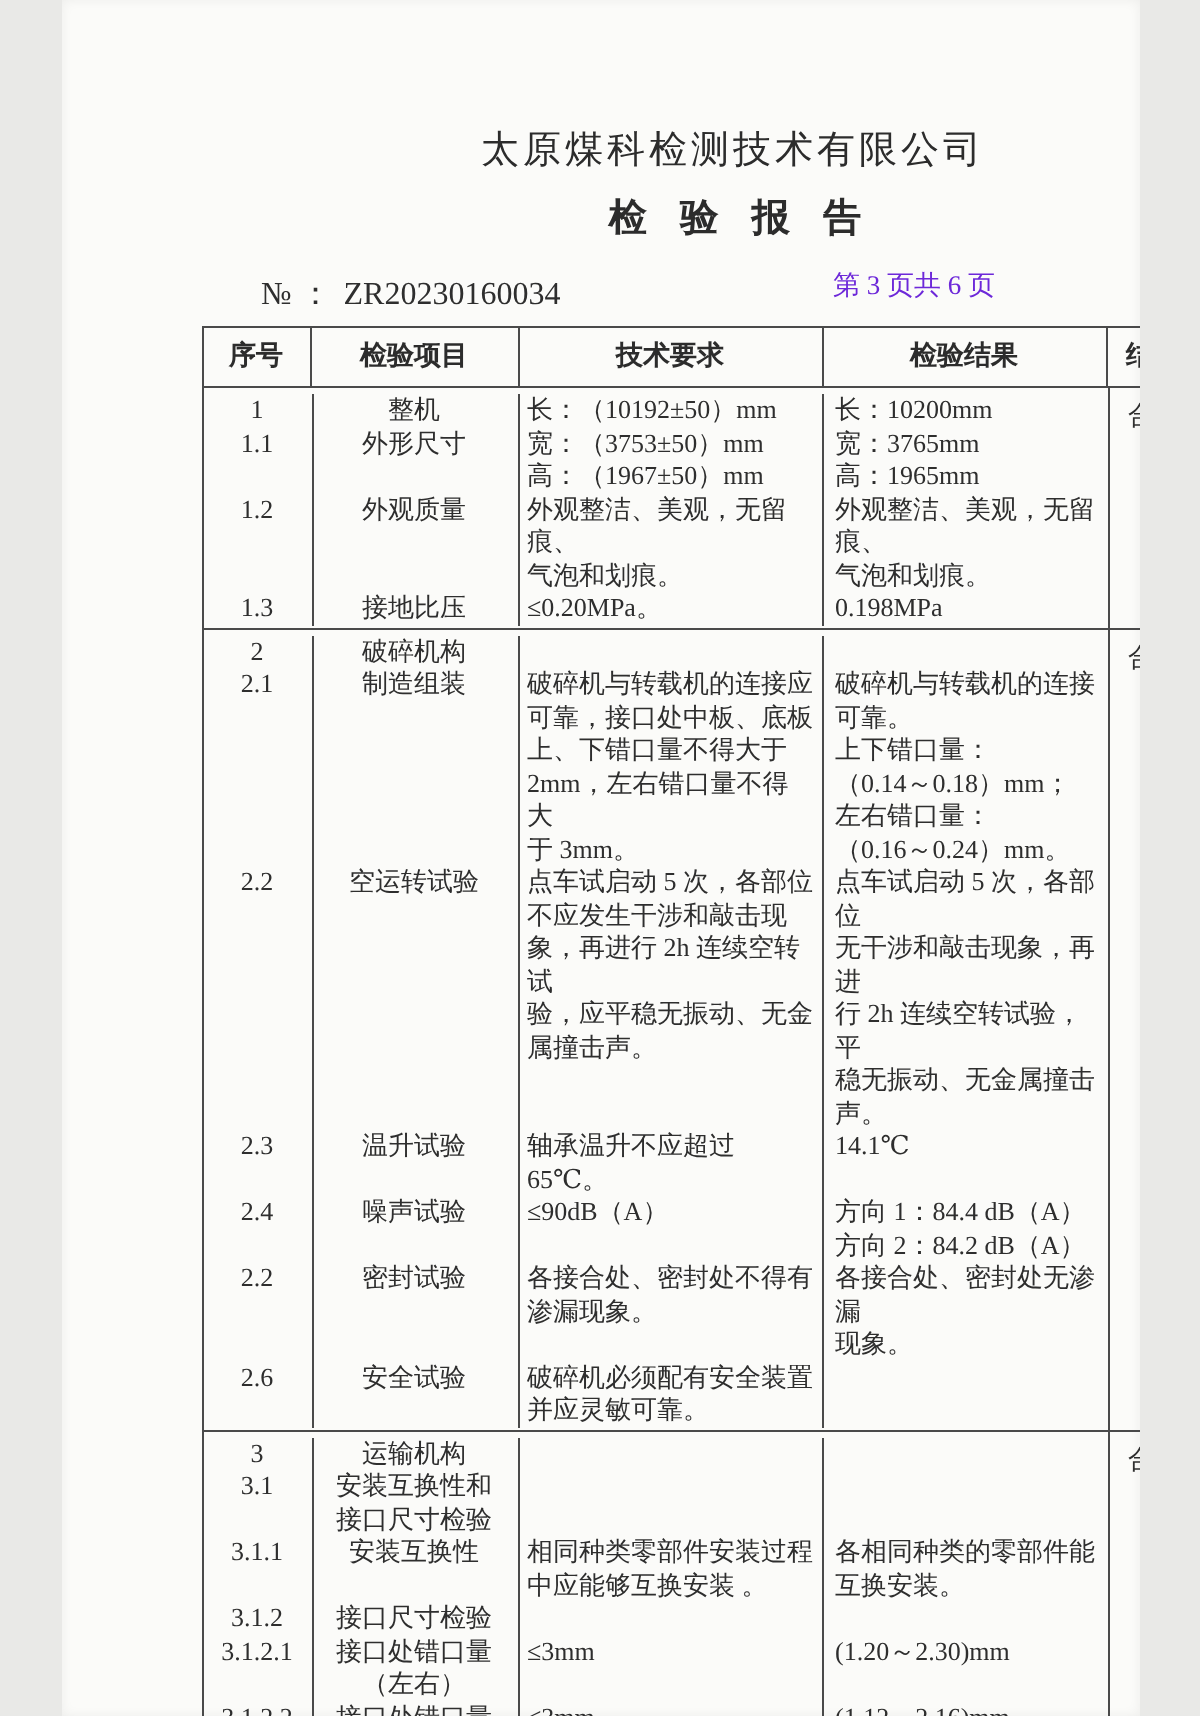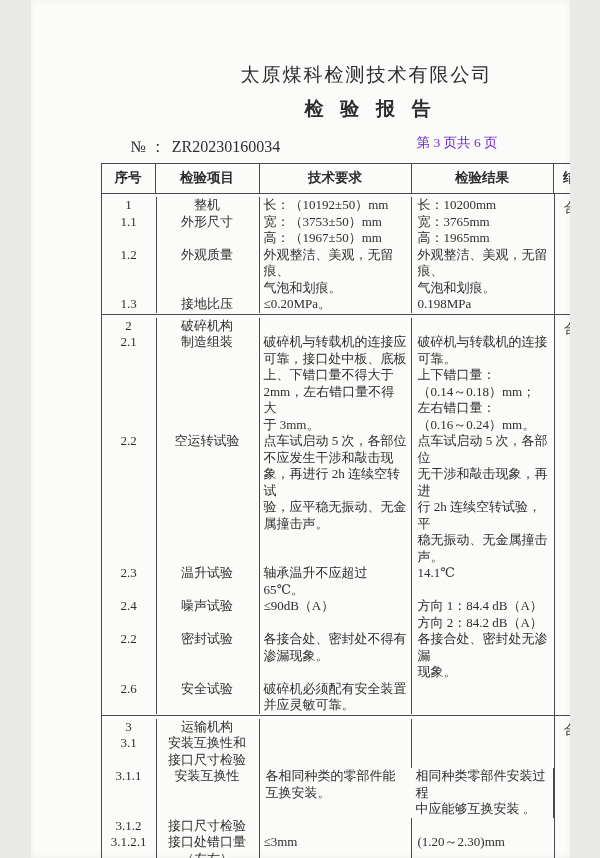--- a/index.html
+++ b/index.html
@@ -231,24 +231,24 @@
         <div class="g">
           <div class="cell c1">3.1</div>
           <div class="cell c2">安装互换性和
 接口尺寸检验</div>
           <div class="cell c3"></div>
           <div class="cell c4"></div>
         </div>
         <div class="g">
           <div class="cell c1">3.1.1</div>
           <div class="cell c2">安装互换性</div>
+          <div class="cell c3">相同种类零部件安装过程
+中应能够互换安装 。</div>
           <div class="cell c4">各相同种类的零部件能
 互换安装。</div>
-          <div class="cell c3">相同种类零部件安装过程
-中应能够互换安装 。</div>
         </div>
         <div class="g">
           <div class="cell c1">3.1.2</div>
           <div class="cell c2">接口尺寸检验</div>
           <div class="cell c3"></div>
           <div class="cell c4"></div>
         </div>
         <div class="g">
           <div class="cell c1">3.1.2.1</div>
           <div class="cell c2">接口处错口量

